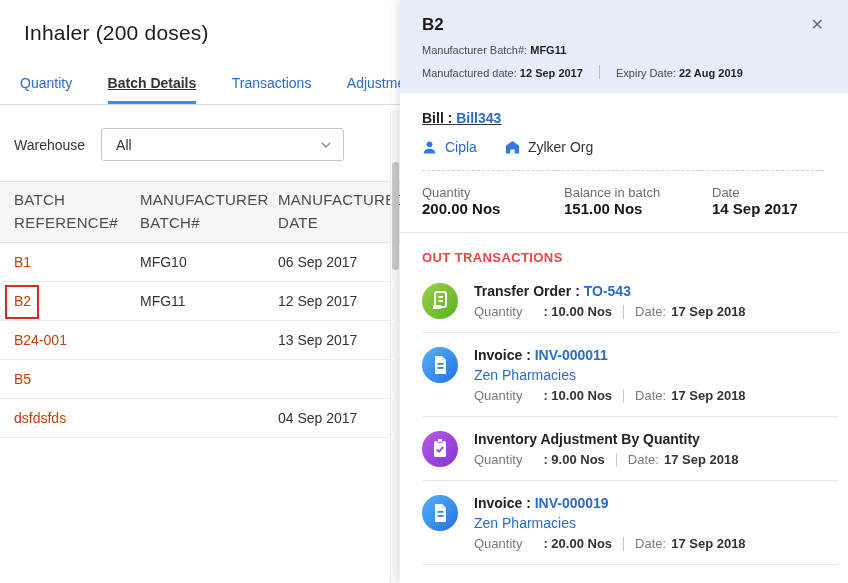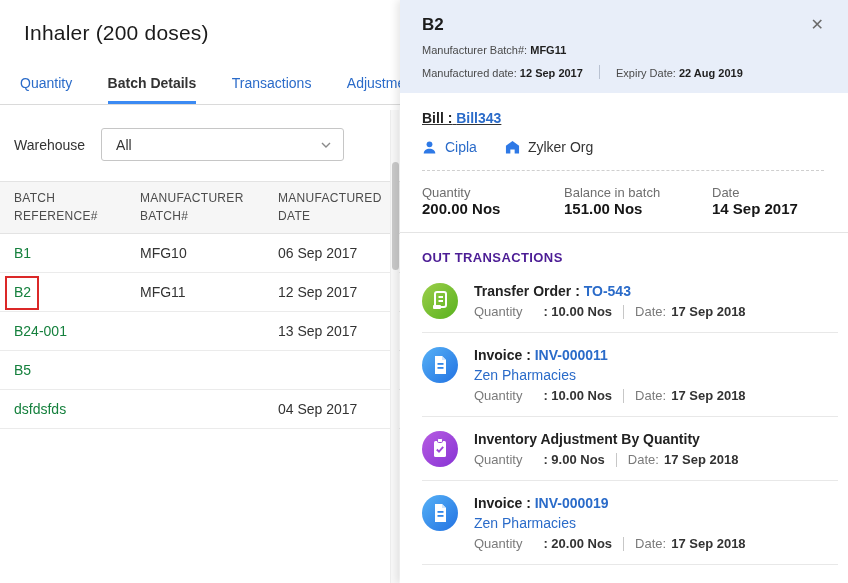--- a/index.html
+++ b/index.html
@@ -5,35 +5,35 @@
   * { margin:0; padding:0; box-sizing:border-box; }
   html,body { width:848px; height:583px; overflow:hidden; background:#fff;
     font-family:"Liberation Sans","DejaVu Sans",sans-serif; color:#333; }
   body { position:relative; }
 
   
   .page-title { font-size:21px; font-weight:400; color:#1b1b1b; padding:21px 0 0 24px; letter-spacing:.2px; }
 
   .tabs { margin-top:29px; border-bottom:1px solid #dadada; padding-left:20px; white-space:nowrap; }
   .tab { display:inline-block; font-size:14px; color:#2a6bc9; padding:0 0 13px 0; margin-right:31px; cursor:pointer; }
-  .tab.active { color:#333; font-weight:700; border-bottom:3px solid #3b8af3; padding-bottom:10px; }
+  .tab.active { color:#333; font-weight:700; border-bottom:3px solid #3b8af3; padding-bottom:10px;text-decoration:underline; }
 
   .warehouse-row { display:flex; align-items:center; margin:23px 0 0 14px; }
   .warehouse-label { font-size:14px; color:#333; margin-right:16px; }
   .select-box { position:relative; width:243px; height:33px; border:1px solid #c6c6c6; border-radius:3px;
     display:flex; align-items:center; padding:0 30px 0 14px; font-size:14px; color:#333; cursor:pointer; background:#fff; }
   .select-chevron { position:absolute; right:12px; top:13px; width:10px; height:6px; }
 
   .batch-table { width:600px; margin-top:20px; border-collapse:collapse; table-layout:fixed; }
   .batch-table thead th { background:#f6f6f6; border-top:1px solid #e3e3e3; border-bottom:1px solid #e3e3e3;
-    font-size:12px; font-weight:400; color:#4c4c4c; text-align:left; vertical-align:bottom;
+    font-size:15px; font-weight:400; color:#4c4c4c; text-align:left; vertical-align:bottom;
     padding:7px 8px 8px 14px; letter-spacing:.3px; line-height:1.5; }
   .batch-table td { height:39px; border-bottom:1px solid #ebebeb; font-size:14px; padding:0 8px 0 14px; }
   .batch-table col.c1 { width:126px; } .batch-table col.c2 { width:138px; } .batch-table col.c3 { width:150px; }
-  .batch-link { color:#15803d; text-decoration:none; cursor:pointer; }
+  .batch-link { color:#c2410c; text-decoration:none; cursor:pointer; }
   .cell-rel { position:relative; }
   .red-box { position:absolute; left:5px; top:3px; width:34px; height:34px; border:2px solid #db2828; pointer-events:none; }
 
   
   .scroll-strip { position:absolute; left:390px; top:110px; bottom:0; width:9px; background:#f8f8f8; border-left:1px solid #ededed; }
   .scroll-thumb { position:absolute; left:1px; top:52px; width:7px; height:108px; background:#c9c9c9; border-radius:4px; }
 
   
   .panel { position:absolute; top:0; right:0; width:448px; height:583px; background:#fff;
     box-shadow:-3px 0 8px rgba(0,0,0,.10); }
@@ -55,21 +55,21 @@
   .contact-org { color:#333; display:flex; align-items:center; }
   .dashed-div { border-bottom:1px dashed #cfcfcf; margin:15px 24px 0 22px; }
 
   .stats-row { display:flex; padding:14px 24px 15px 22px; }
   .stat:nth-child(1){ width:142px; } .stat:nth-child(2){ width:148px; }
   .stat-label { font-size:13px; color:#6e6e6e; }
   .stat-value { font-size:15px; font-weight:700; color:#161616; }
   .solid-div { border-bottom:1px solid #e4e4e4; }
 
   .out-section { padding:17px 10px 0 22px; }
-  .out-heading { font-size:13px; font-weight:700; color:#4c1d95; letter-spacing:.4px; }
+  .out-heading { font-size:13px; font-weight:700; color:#ef4444; letter-spacing:.4px; }
   .txn-list { margin-top:4px; }
   .txn { display:flex; padding:14px 0 13px; border-bottom:1px solid #e8e8e8; }
   .txn:last-child { border-bottom:1px solid #e8e8e8; }
   .txn-icon { width:36px; height:36px; border-radius:50%; flex:none; margin-right:16px; }
   .txn-icon.green  { background:linear-gradient(135deg,#9ccf4a,#58b11e); }
   .txn-icon.blue   { background:linear-gradient(135deg,#56b1f6,#2272e2); }
   .txn-icon.purple { background:linear-gradient(135deg,#b75ce2,#8733d4); }
   .txn-title { font-size:14px; font-weight:700; color:#222; }
   .txn-title a { color:#2a6bc9; text-decoration:none; cursor:pointer; }
   .txn-sub { font-size:14px; color:#2a6bc9; font-weight:500; margin-top:4px; cursor:pointer; }

